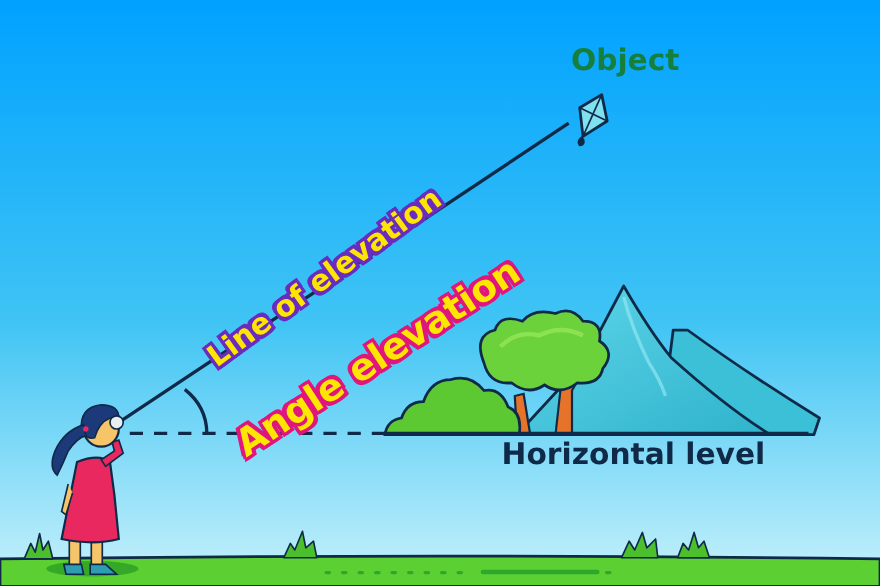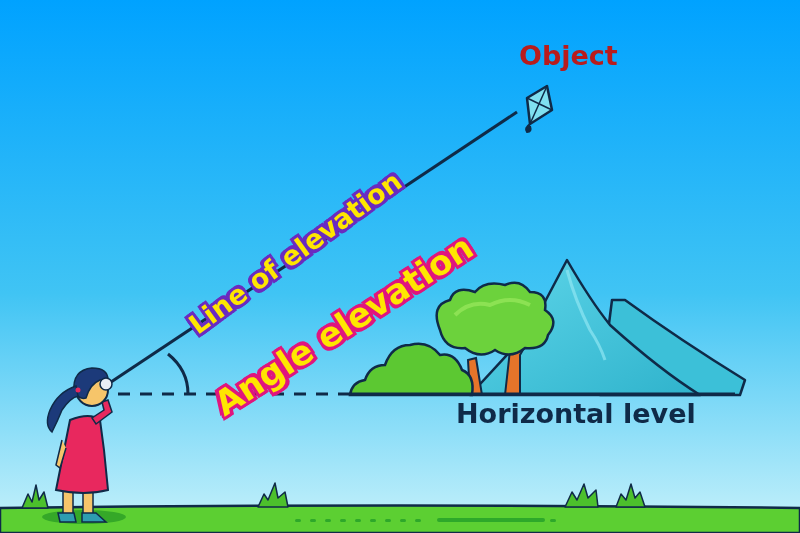--- a/index.html
+++ b/index.html
@@ -1,19 +1,19 @@
 <!DOCTYPE html>
 <html><head>
   <meta charset="utf-8">
   <style>
     html, body { margin: 0; padding: 0; }
     body { width: 800px; height: 533px; overflow: hidden; position: relative; font-family: "DejaVu Sans", sans-serif; }
     .scene { position: absolute; left: 0; top: 0; width: 800px; height: 533px; }
     .label { position: absolute; font-weight: bold; white-space: nowrap; }
-    .obj-label { left: 519px; top: 40px; font-size: 27px; color: #b91c1c; }
+    .obj-label { left: 519px; top: 40px; font-size: 27px; color: #15803d; }
     .horiz-label { left: 456px; top: 398px; font-size: 27px; color: #0f2a48; }
     .rot-text {
       position: absolute; font-weight: bold; white-space: nowrap; color: #ffe600;
       transform-origin: 0 0;
     }
     .line-text {
       left: 183px; top: 315px; font-size: 27px;
       transform: rotate(-36deg);
       -webkit-text-stroke: 0;
       text-shadow:

